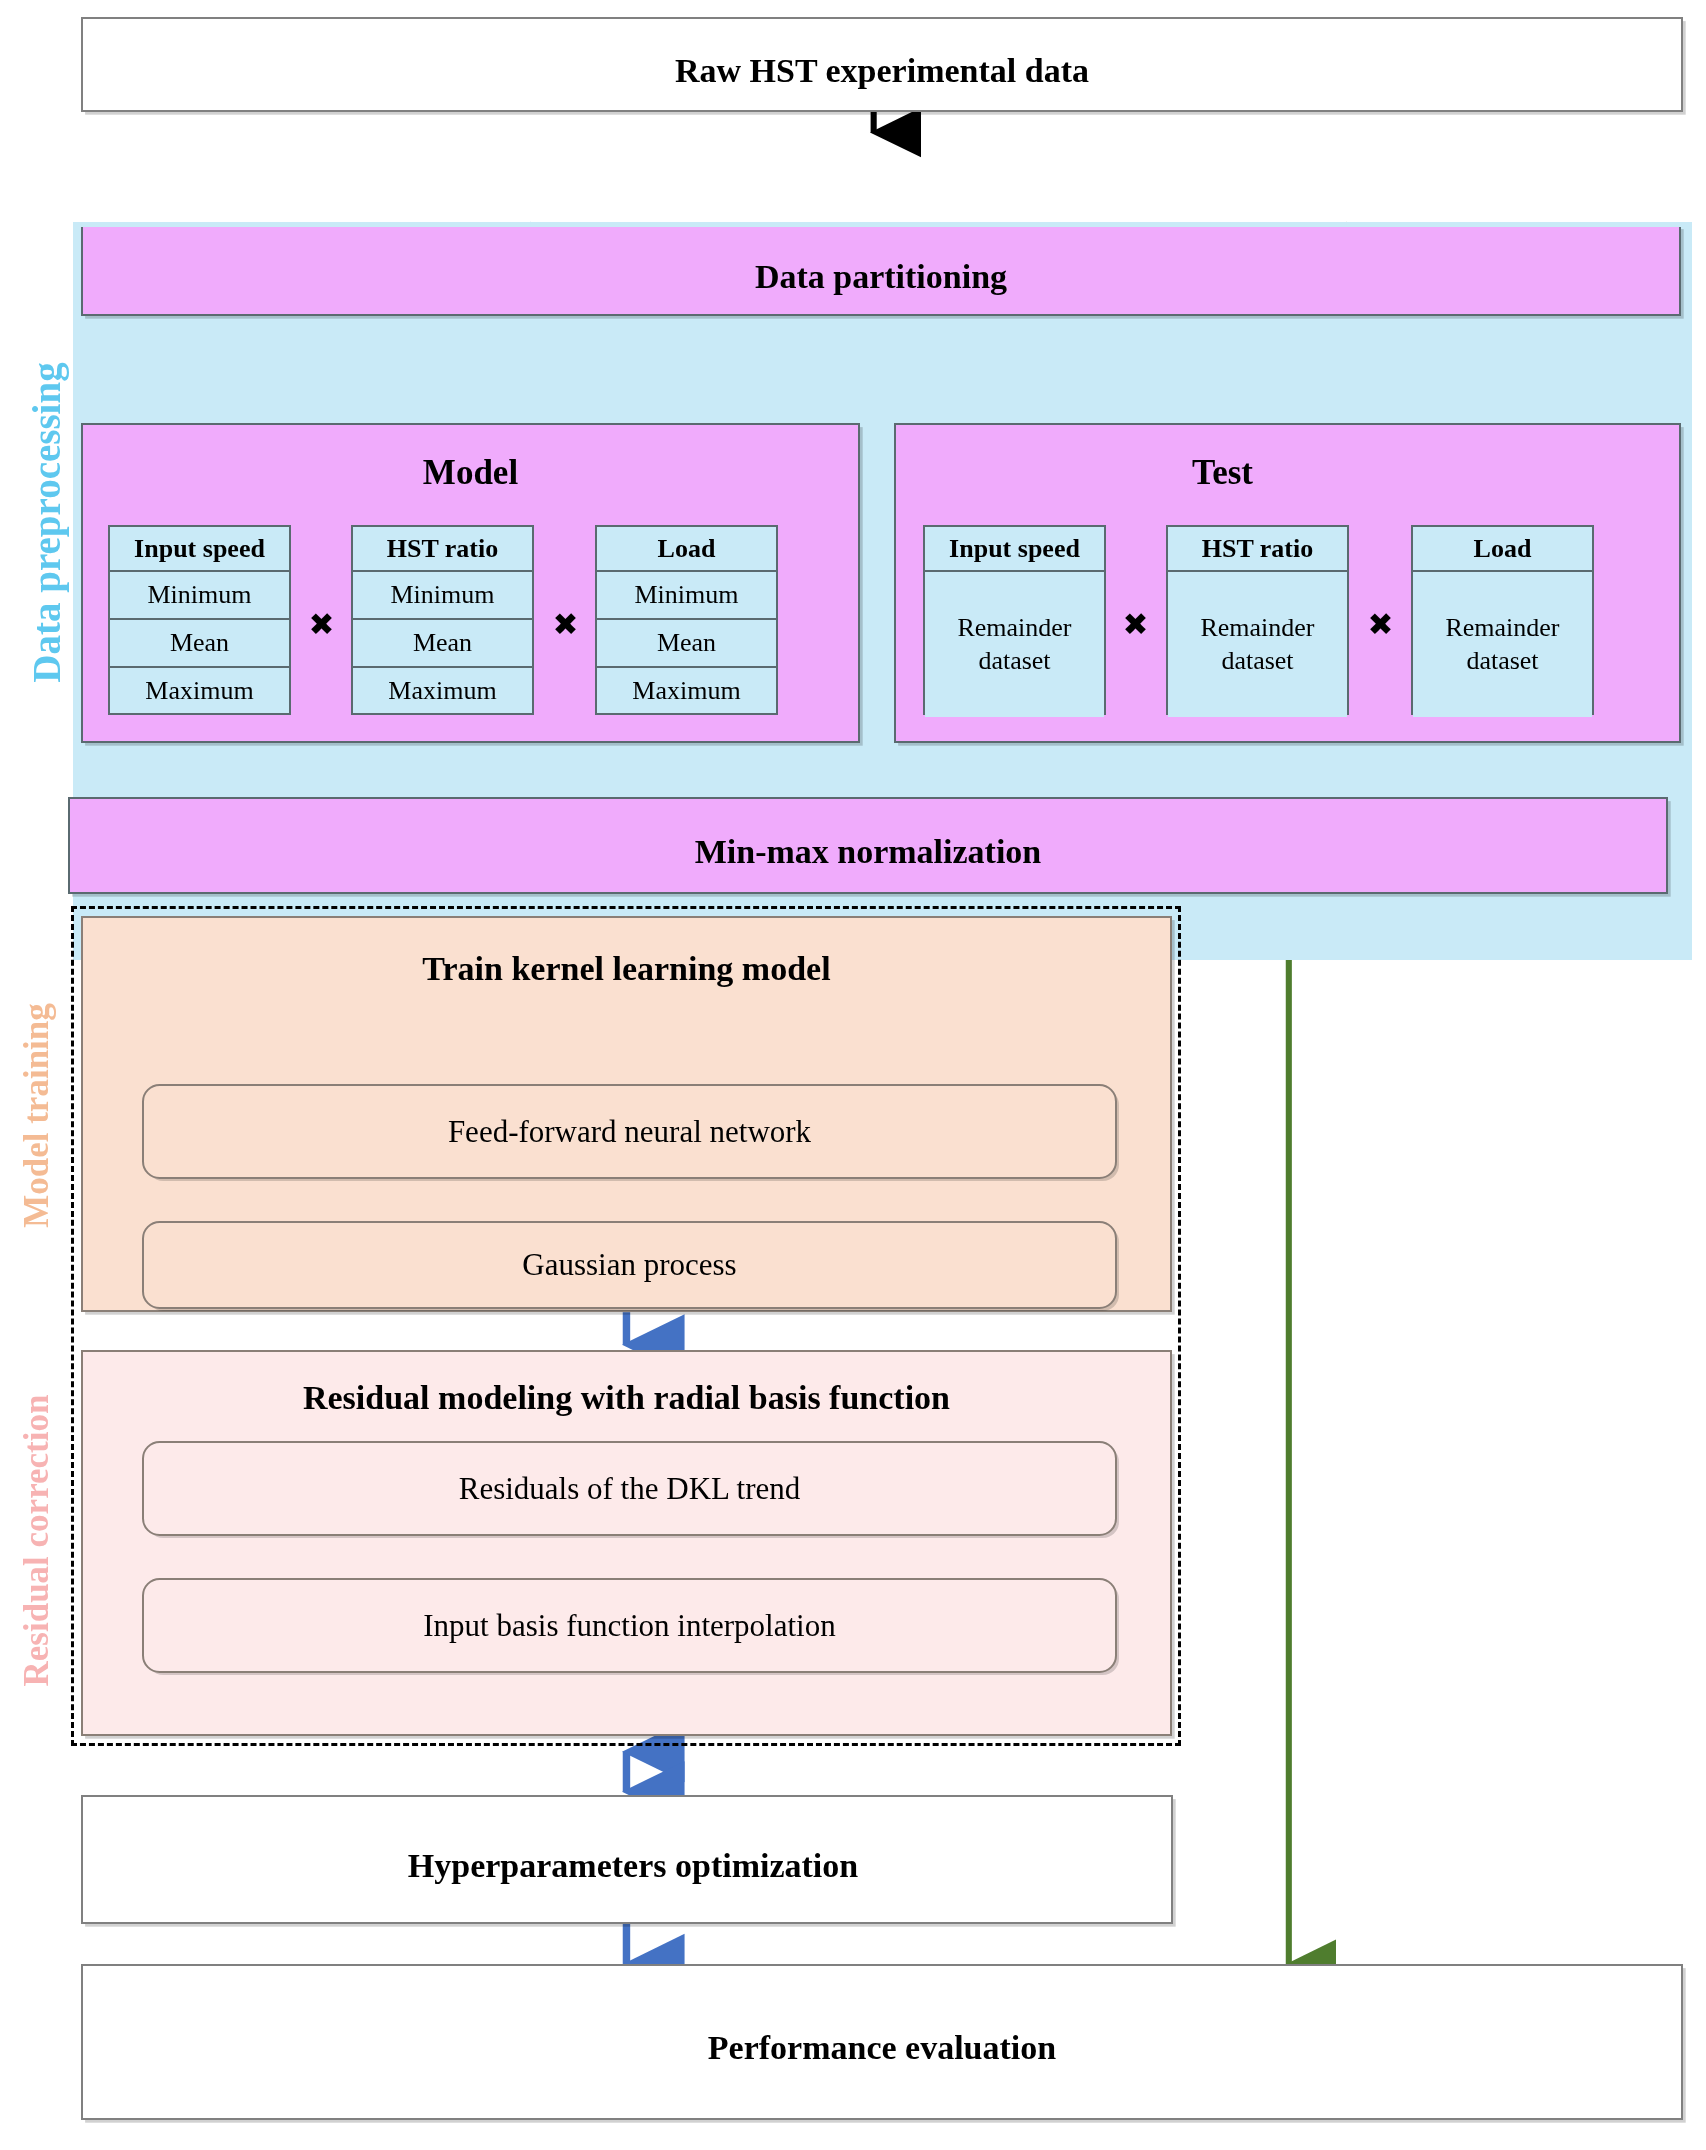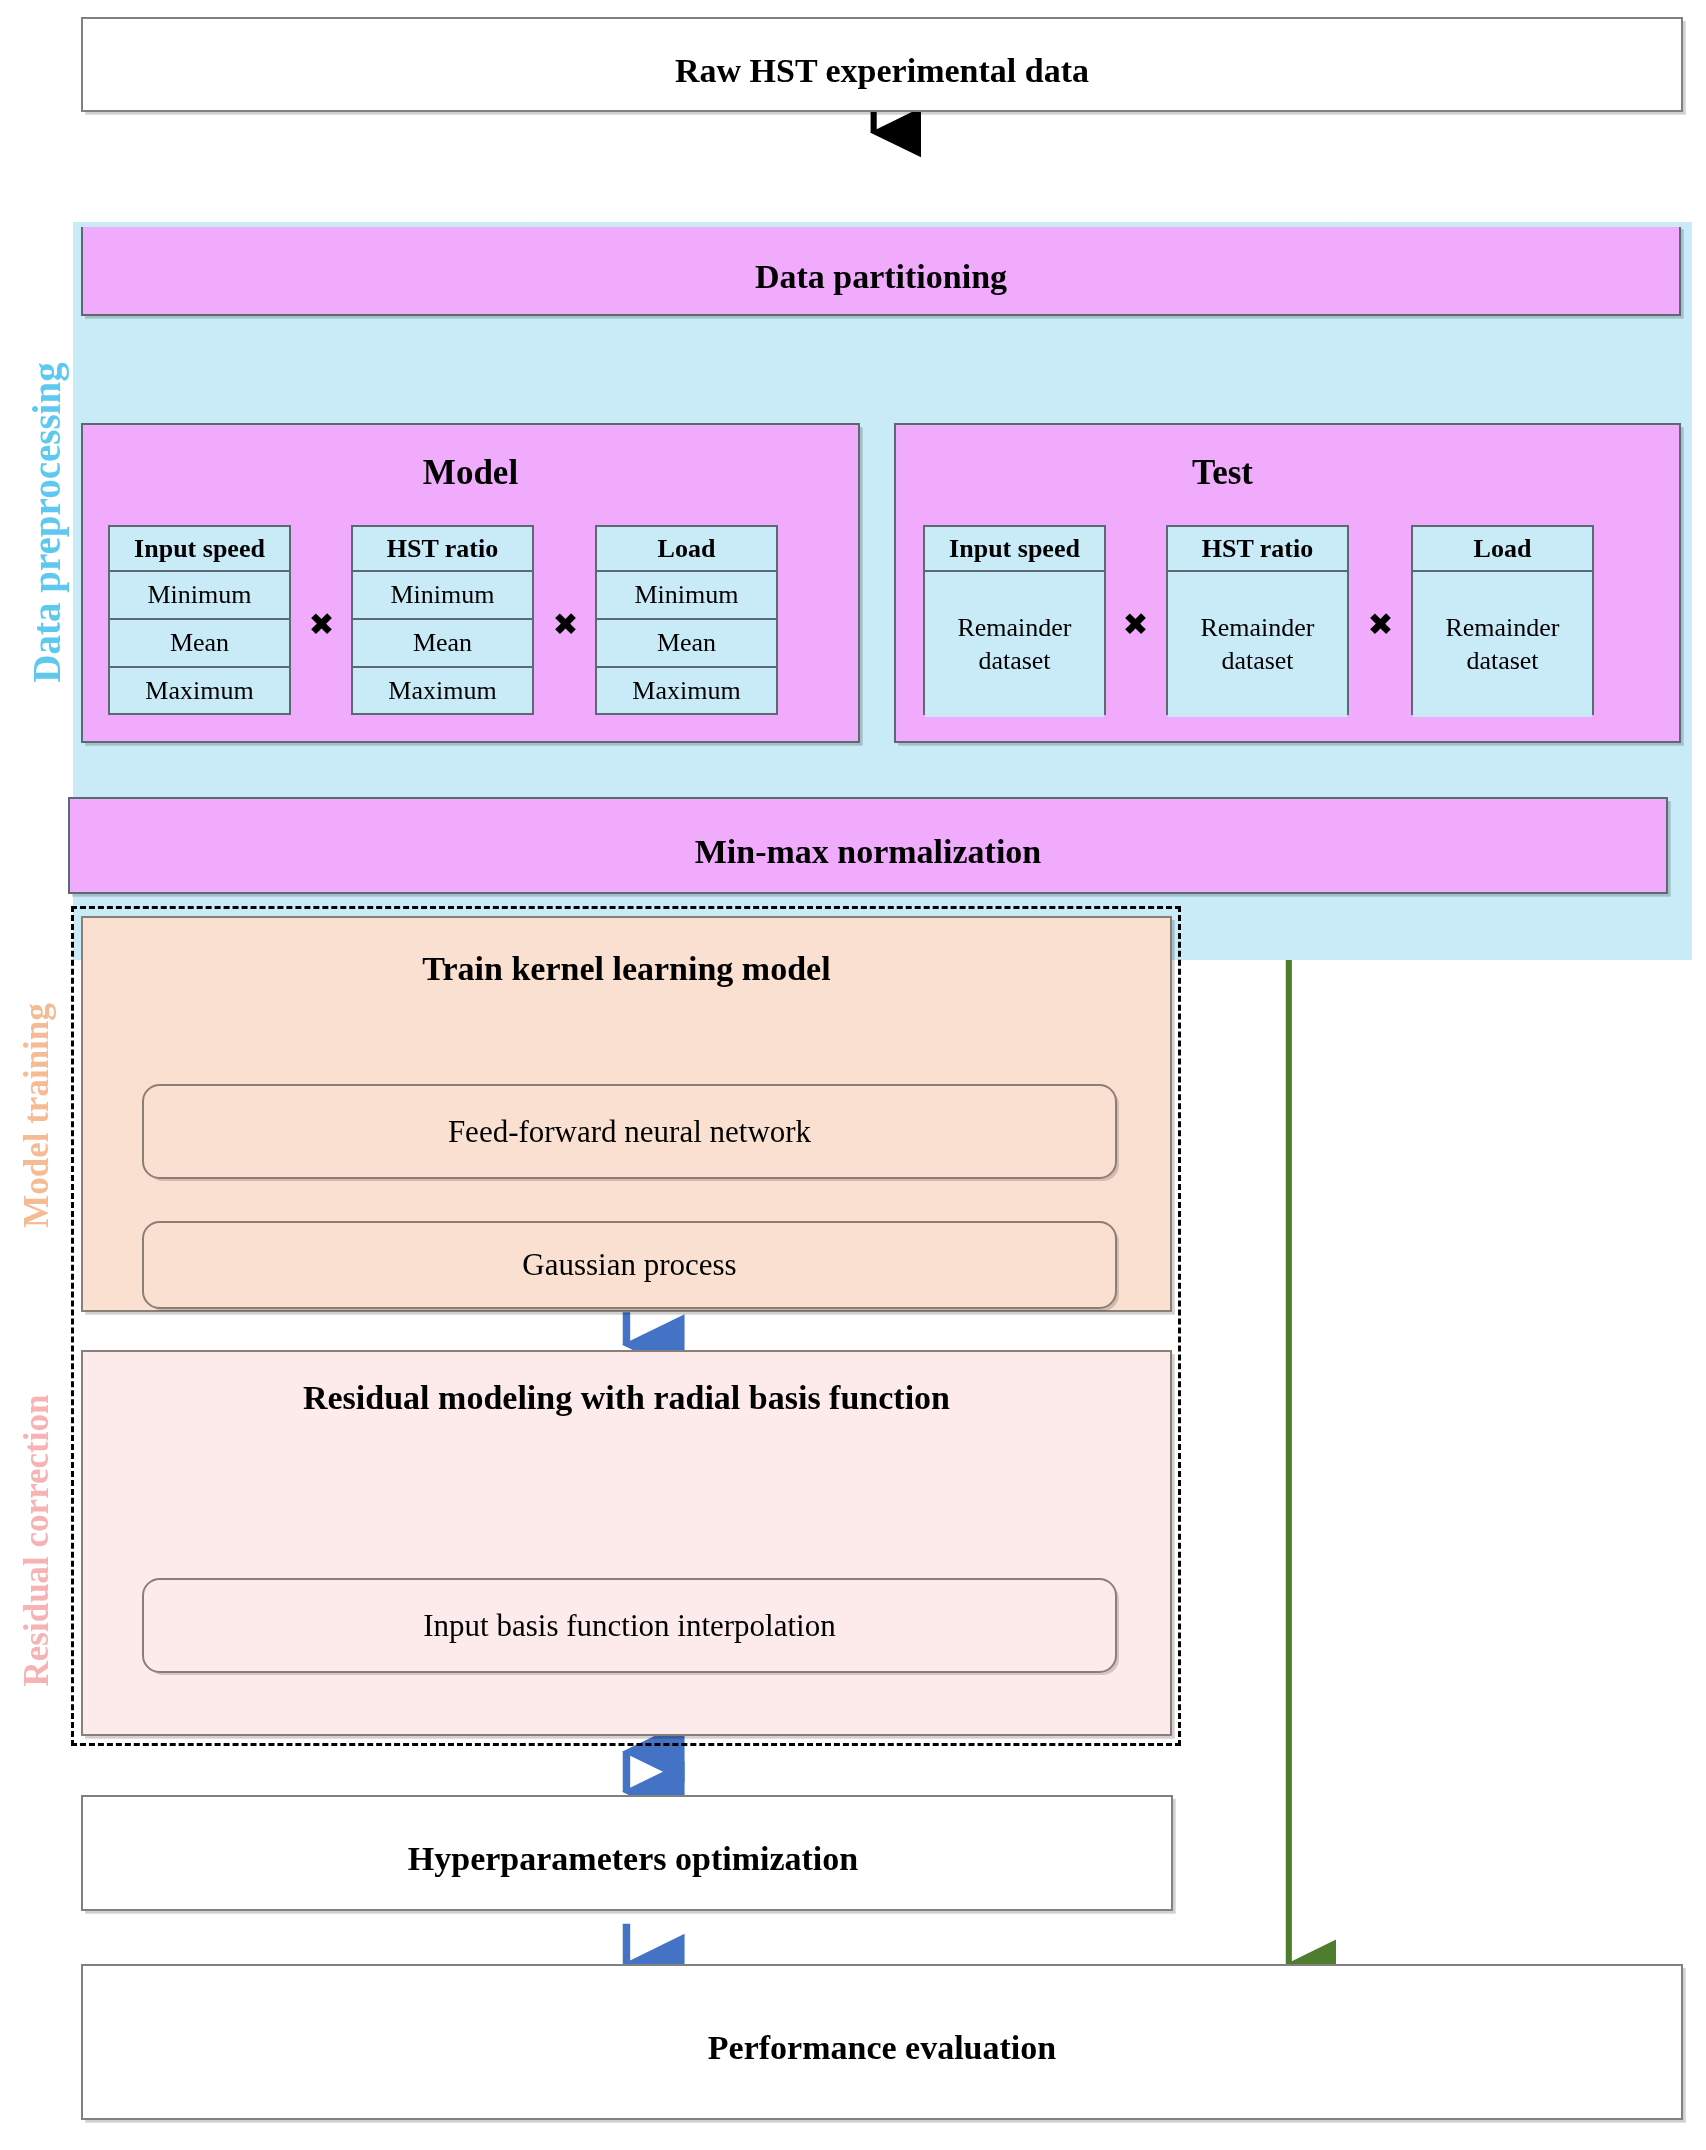--- a/index.html
+++ b/index.html
@@ -231,25 +231,28 @@
     <span style="font-size:31px;">Feed-forward neural network</span>
   </div>
   <div class="rounded r-orange" style="left:142px;top:1221px;width:975px;height:88px;">
     <span style="font-size:31px;">Gaussian process</span>
   </div>
 
   <div class="pink-fill shadow" style="left:81px;top:1350px;width:1091px;height:386px;"></div>
   <div class="box" style="left:81px;top:1365px;width:1091px;height:54px;">
     <span class="lbl bold" style="font-size:34px;">Residual modeling with radial basis function</span>
   </div>
+  <div class="rounded r-pink" style="left:142px;top:1441px;width:975px;height:95px;">
+    <span style="font-size:31px;">Residuals of the DKL trend</span>
+  </div>
   <div class="rounded r-pink" style="left:142px;top:1578px;width:975px;height:95px;">
     <span style="font-size:31px;">Input basis function interpolation</span>
   </div>
 
-  <div class="box plain shadow" style="left:81px;top:1795px;width:1092px;height:116px;padding-left:12px;">
+  <div class="box plain shadow" style="left:81px;top:1795px;width:1092px;height:129px;padding-left:12px;">
     <span class="lbl bold" style="font-size:34px;">Hyperparameters optimization</span>
   </div>
 
   <div class="box plain shadow" style="left:81px;top:1964px;width:1602px;height:156px;">
     <span class="lbl bold" style="font-size:34px;">Performance evaluation</span>
   </div>
 
 </div>
 
 

